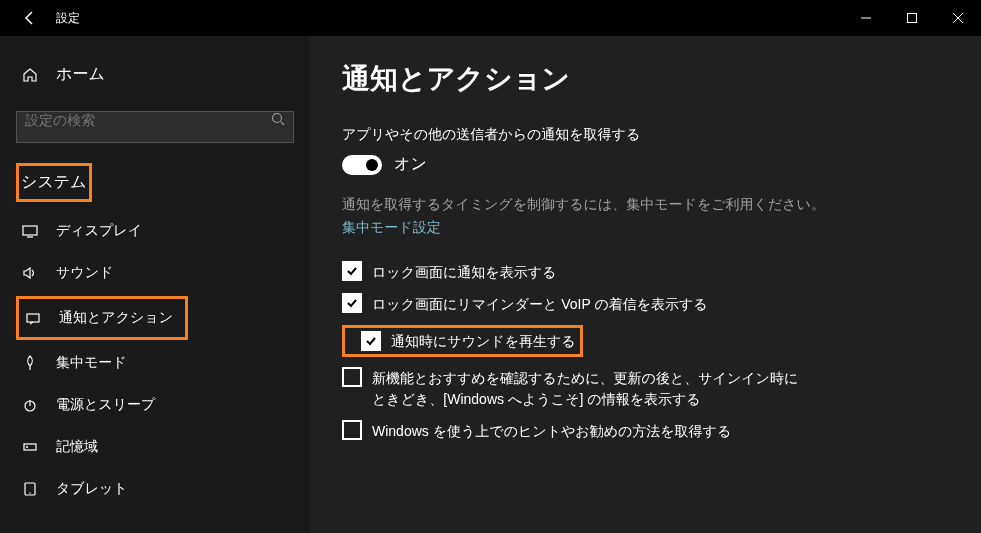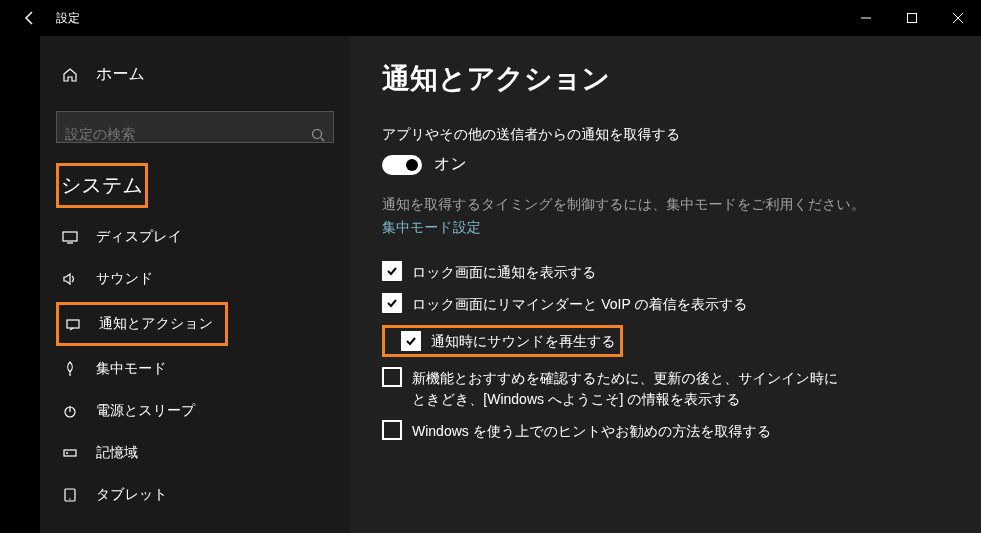--- a/index.html
+++ b/index.html
@@ -2,27 +2,27 @@
 <html><head>
   <meta charset="utf-8">
   <style>
     * { margin: 0; padding: 0; box-sizing: border-box; font-family: "Yu Gothic UI", "Meiryo", sans-serif; }
     body { width: 981px; height: 533px; background: #000; color: #fff; overflow: hidden; display: flex; flex-direction: column; }
     .titlebar { height: 36px; display: flex; align-items: center; padding-left: 12px; }
     .titlebar-back { width: 36px; display: flex; align-items: center; justify-content: center; }
     .titlebar-title { flex: 1; font-size: 12px; padding-left: 8px; }
     .window-controls { display: flex; }
     .window-btn { width: 46px; height: 32px; display: flex; align-items: center; justify-content: center; }
-    .main-area { flex: 1; display: flex; overflow: hidden; margin-left: 40px; }
+    .main-area { flex: 1; display: flex; overflow: hidden; }
     .sidebar { width: 310px; background: #1a1a1a; padding-top: 20px; padding-left: 16px; padding-right: 16px; display: flex; flex-direction: column; }
     .home-row { display: flex; align-items: center; padding: 8px 4px; margin-bottom: 18px; }
     .home-row .icon { width: 20px; display: flex; align-items: center; justify-content: center; margin-right: 16px; }
-    .search-box { background: #2d2d2d; border: 1px solid #535353; height: 32px; display: flex; align-items: flex-end; padding: 0 8px; margin-bottom: 20px; }
+    .search-box { background: #2d2d2d; border: 1px solid #535353; height: 32px; display: flex; align-items: flex-start; padding: 0 8px; margin-bottom: 20px; }
     .search-box input { flex: 1; background: transparent; border: none; color: #999; font-size: 14px; outline: none; }
-    .category { font-size: 20px; padding: 6px 2px; margin-bottom: 10px; width: fit-content; text-align: center; }
+    .category { font-size: 16px; padding: 6px 2px; margin-bottom: 10px; width: fit-content; text-align: center; }
     .nav-item { display: flex; align-items: center; padding: 10px 4px; font-size: 14px; margin-bottom: 4px; }
     .nav-item .icon { width: 20px; display: flex; align-items: center; justify-content: center; margin-right: 16px; }
     .highlight-orange { border: 3px solid #f58220; }
     .nav-item.highlight-orange { width: fit-content; padding-right: 12px; }
     .content { flex: 1; background: #202020; padding: 24px 32px; overflow-y: auto; }
     .page-title { font-size: 28px; font-weight: 600; margin-bottom: 28px; }
     .section-title { font-size: 20px; font-weight: 400; margin-bottom: 16px; }
     .setting-desc { font-size: 14px; margin-bottom: 10px; }
     .toggle-row { display: flex; align-items: center; margin-bottom: 18px; }
     .toggle { width: 40px; height: 20px; border-radius: 10px; background: #fff; position: relative; margin-right: 12px; }

